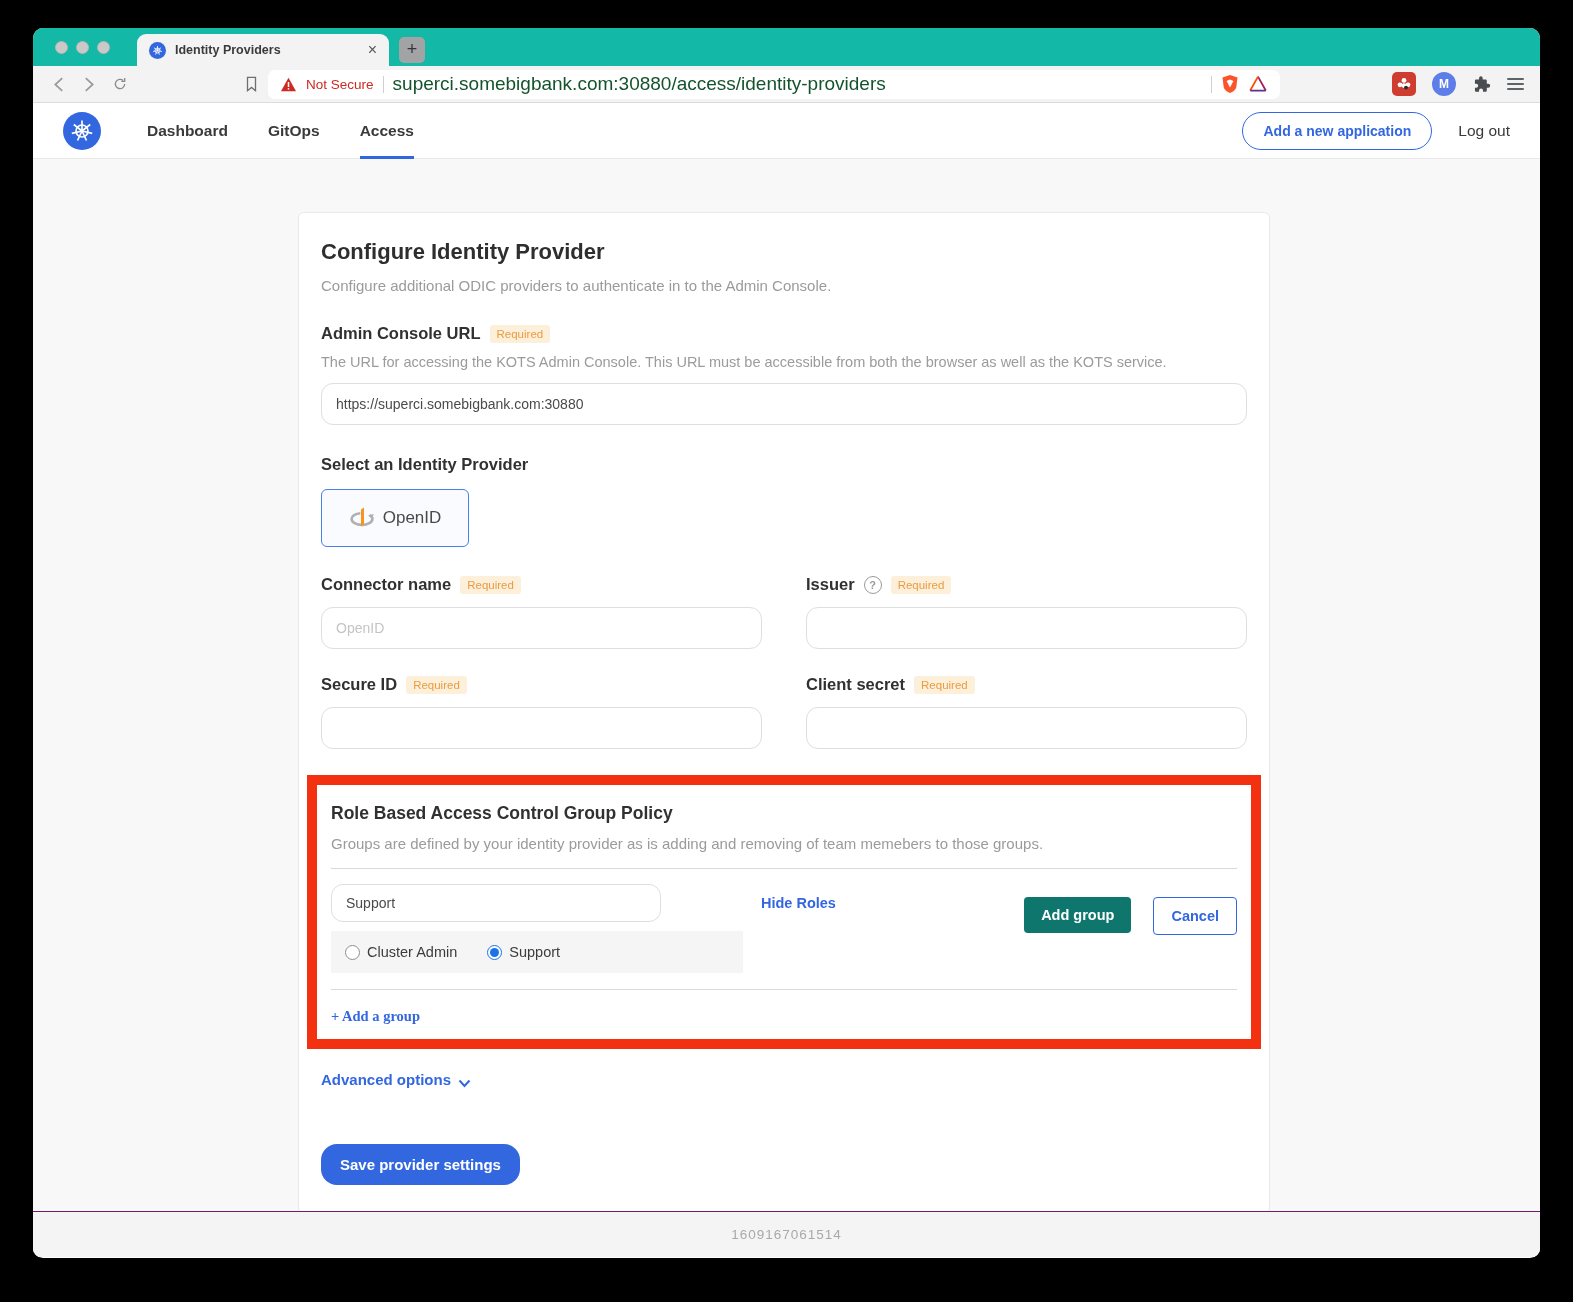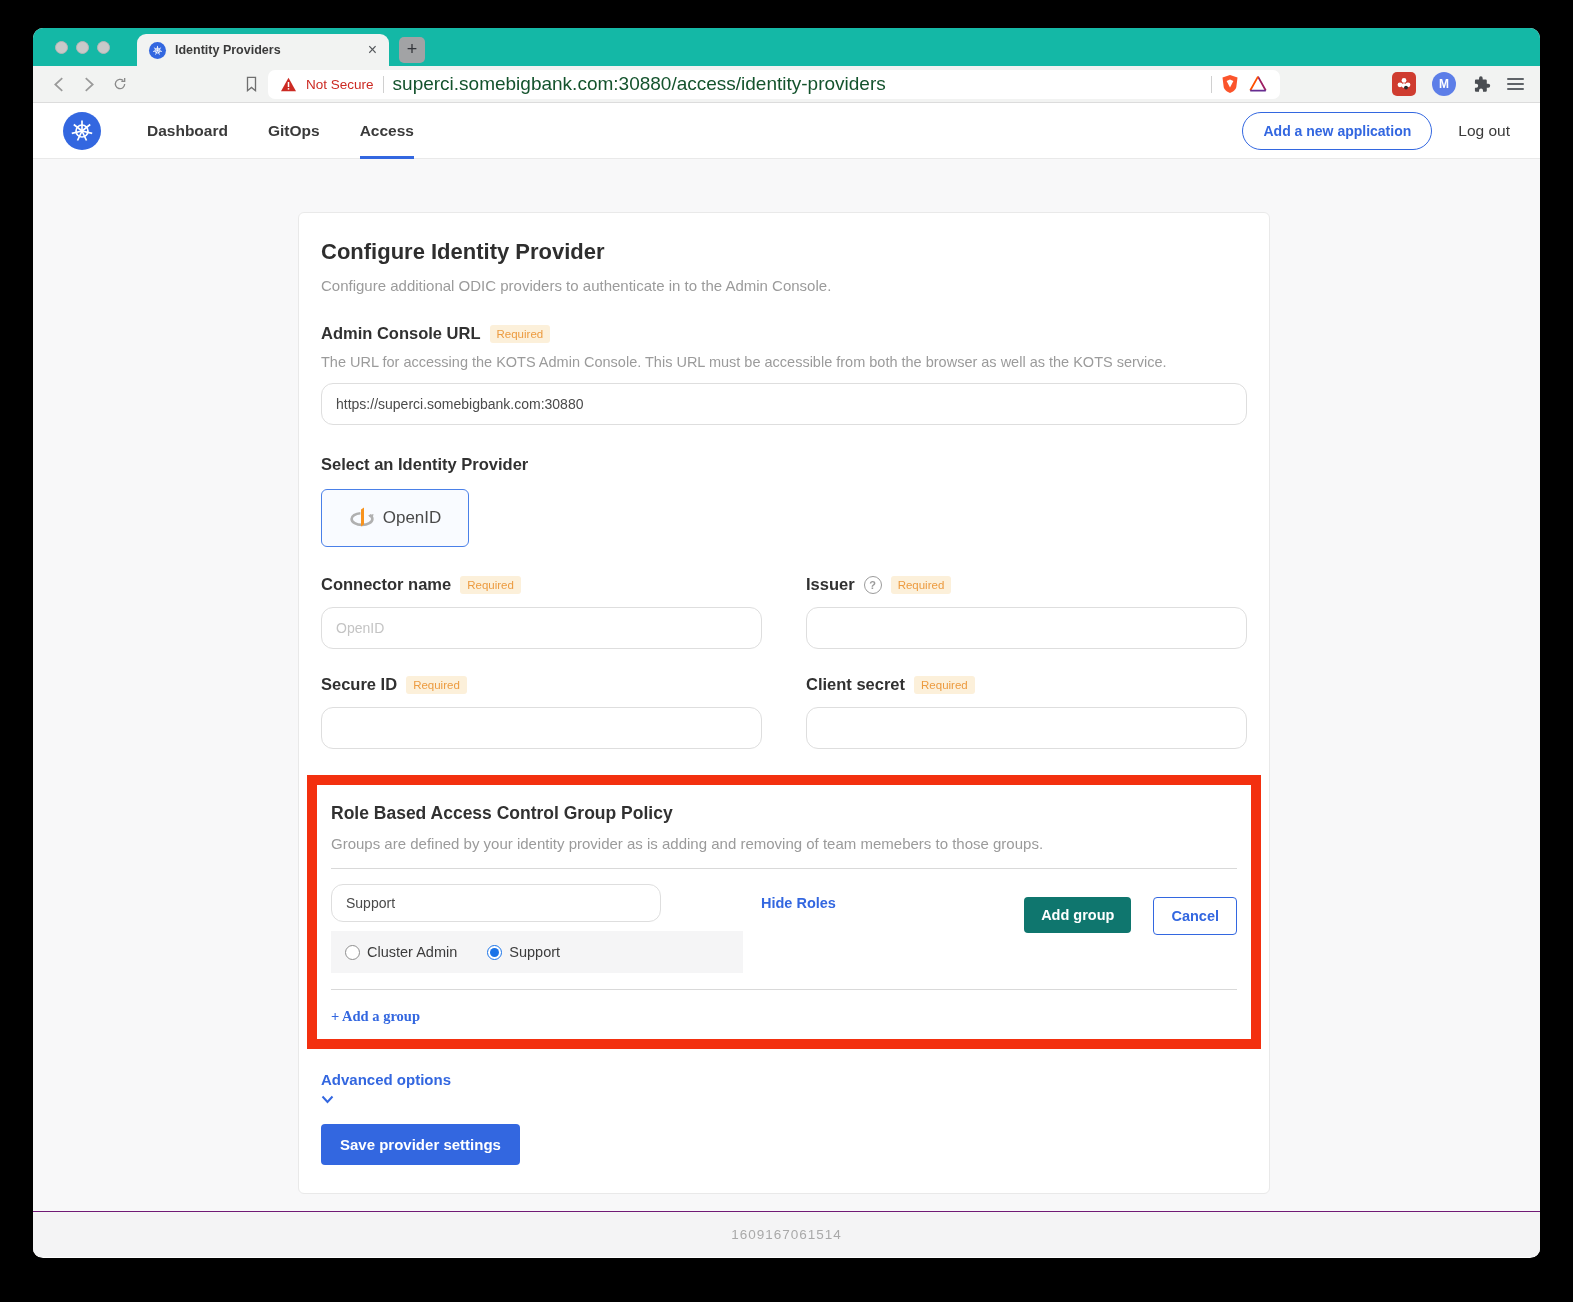--- a/index.html
+++ b/index.html
@@ -68,22 +68,22 @@
   .btn { border-radius:4px; font-size:14.5px; font-weight:bold; padding:10px 17px; border:none; font-family:inherit; }
   .btn-primary { background:#0f766e; color:#fff; }
   .btn-outline { background:#fff; color:#3367e0; border:1px solid #3367e0; margin-left:22px; }
   .group-row .btn { margin-top:13px; }
   .radio-row { margin-top:9px; width:412px; background:#f5f5f6; padding:13px 14px; display:flex; gap:30px; }
   .radio-item { display:flex; align-items:center; gap:7px; font-size:14.5px; color:#3c3c3c; }
   .rdot { width:15px; height:15px; border:1.5px solid #8f8f8f; border-radius:50%; background:#fff; flex:none; position:relative; }
   .radio-item.checked .rdot { border-color:#1a73e8; }
   .radio-item.checked .rdot::after { content:""; position:absolute; inset:2px; border-radius:50%; background:#1a73e8; }
   .add-group-link { margin-top:18px; color:#3367e0; font-size:14.5px; font-weight:bold;font-family:Liberation Serif, serif; }
-  .advanced { margin-top:22px; color:#3367e0; font-size:15px; font-weight:bold; display:flex; align-items:flex-start; gap:7px;flex-direction:column; }
-  .save-btn { margin-top:20px; background:#3367e0; color:#fff; font-size:15px; font-weight:bold; border:none; border-radius:4px; padding:12px 19px; font-family:inherit; }
+  .advanced { margin-top:22px; color:#3367e0; font-size:15px; font-weight:bold; display:flex; align-items:flex-end; gap:7px; }
+  .save-btn { margin-top:56px; background:#3367e0; color:#fff; font-size:15px; font-weight:bold; border:none; border-radius:16px; padding:12px 19px; font-family:inherit; }
   .page-footer { position:absolute; left:0; right:0; bottom:0; height:46px; background:#f4f4f5; border-top:1px solid #701a75; display:flex; align-items:center; justify-content:center; }
   .footer-text { color:#a9a9a9; font-size:13.5px; letter-spacing:1px; }
 </style>
 </head>
 <body>
 
 <div class="window">
 
   <div class="tabbar">
     <div class="traffic">

